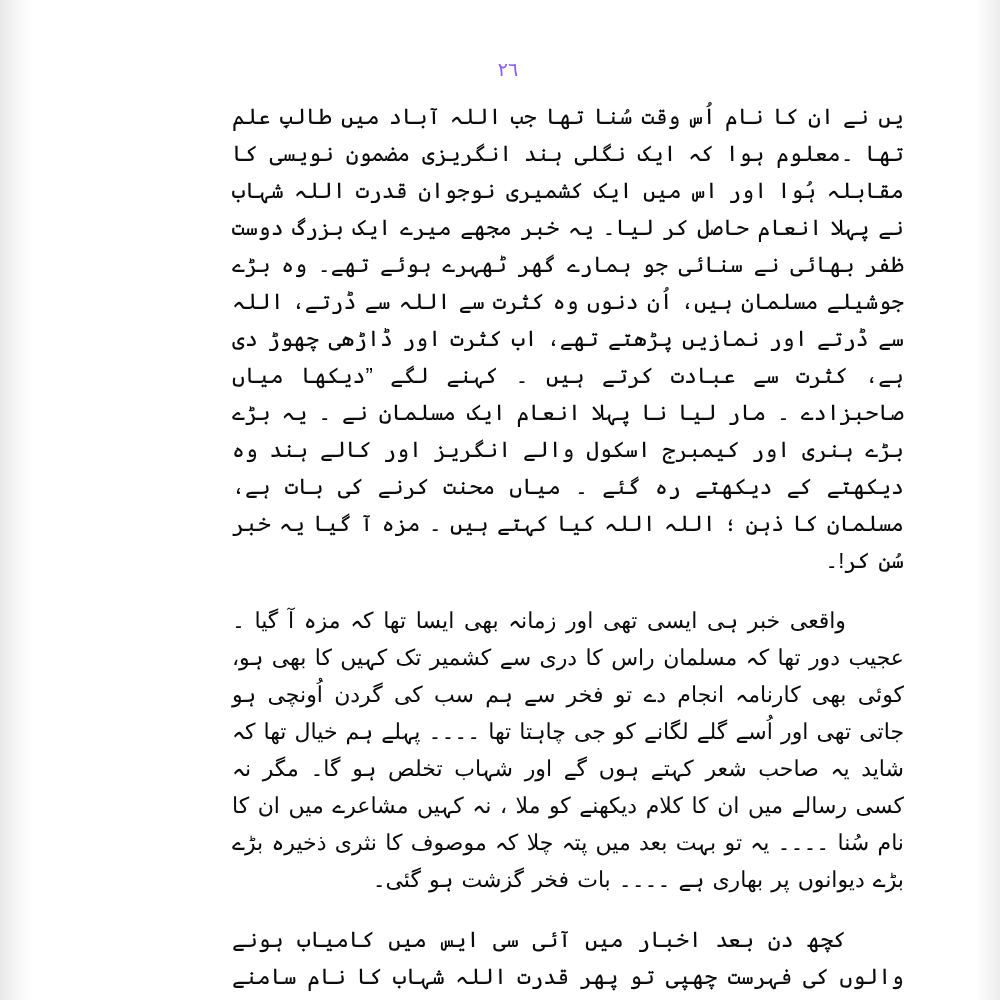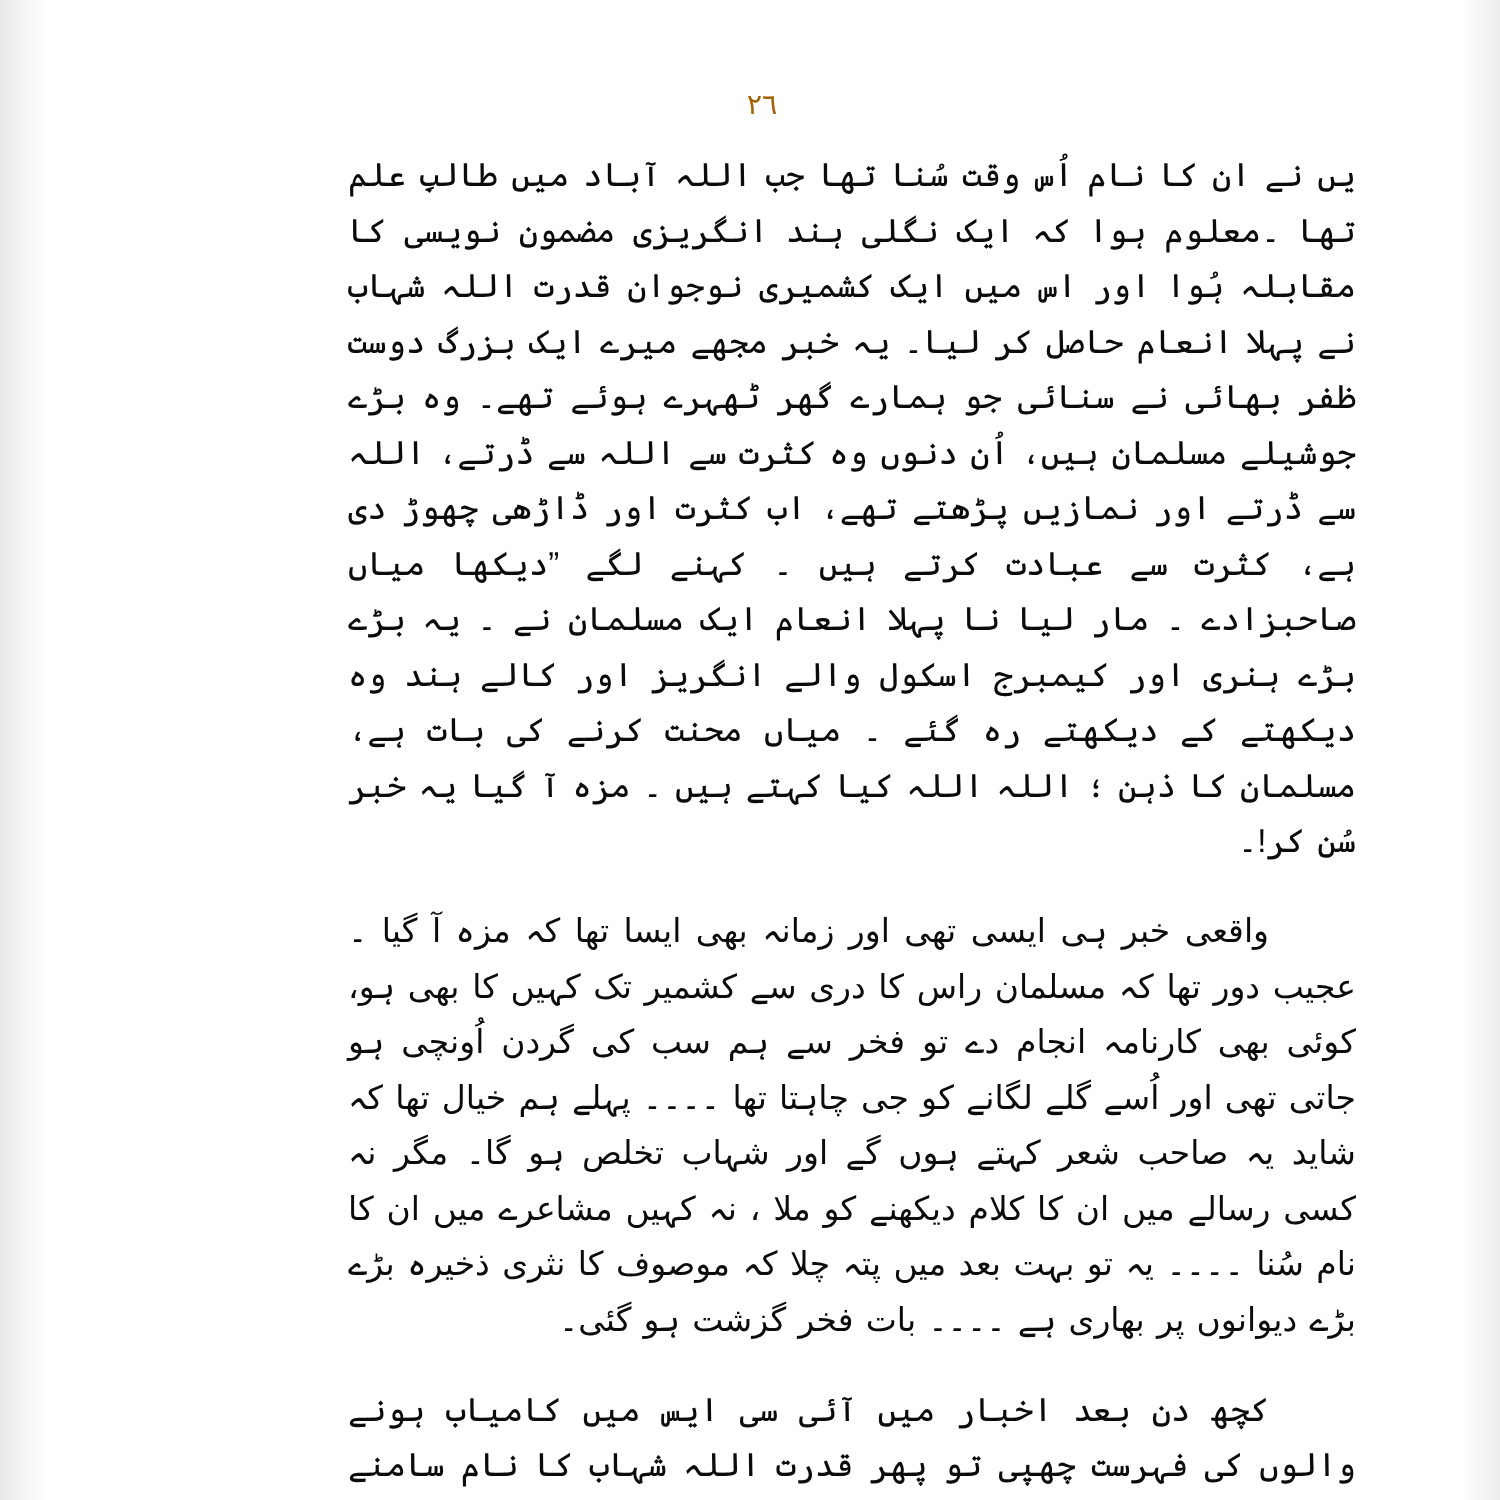--- a/index.html
+++ b/index.html
@@ -38,21 +38,21 @@
     pointer-events: none;
   }
 
   .page-number {
     position: absolute;
     top: 58px;
     left: 16px;
     right: 0;
     text-align: center;
     font-size: 19px;
-    color: #a16207;
+    color: #8b5cf6;
     direction: rtl;
     letter-spacing: 1px;
   }
 
   .text-body {
     position: absolute;
     top: 98px;
     left: 232px;
     width: 672px;
     direction: rtl;

